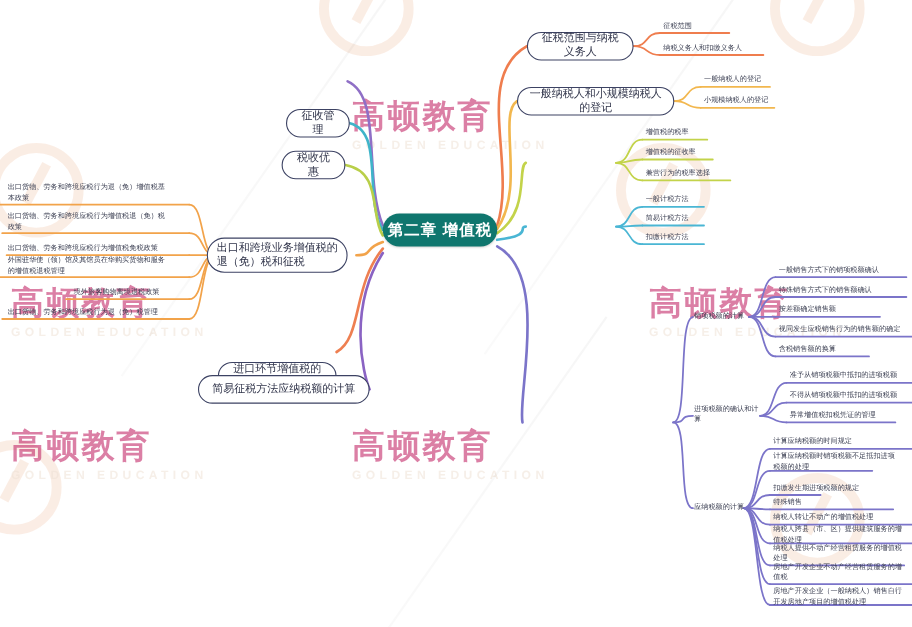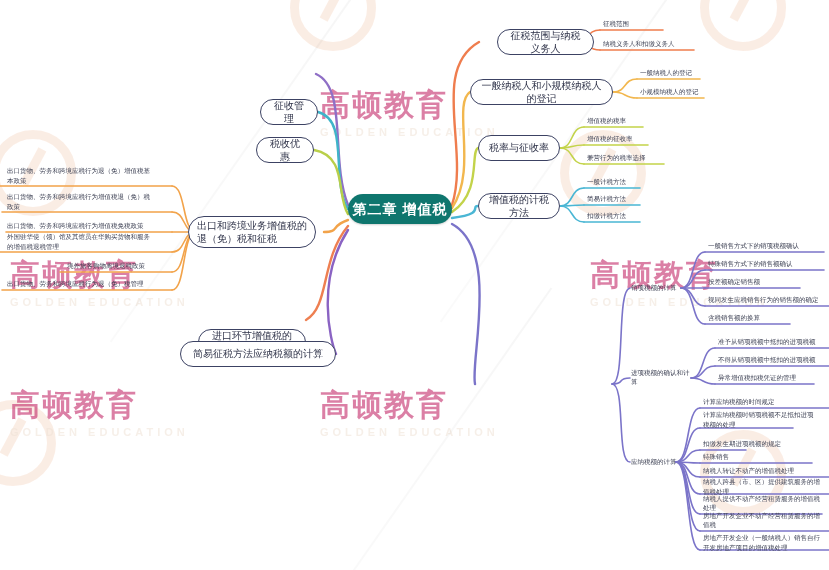--- a/index.html
+++ b/index.html
@@ -221,32 +221,26 @@
       <path d="M172,252 L0,252" stroke="#f2a34a"></path>
       <path d="M172,272 L60,272" stroke="#f2a34a"></path>
       <path d="M172,290 L2,290" stroke="#f2a34a"></path>
     </g>
   </svg>
 
   <div class="node n-root" style="left:348px;top:194px;width:104px;height:30px;">
     <span>第二章 增值税</span>
   </div>
 
-  <div class="node n-main" style="left:497px;top:29px;width:97px;height:26px;">
+  <div class="node n-main" style="left:479px;top:29px;width:97px;height:26px;font-family:Liberation Mono, monospace;">
     <span>征税范围与纳税义务人</span>
   </div>
   <div class="node n-main" style="left:470px;top:79px;width:143px;height:26px;">
     <span>一般纳税人和小规模纳税人的登记</span>
   </div>
-  <div class="node n-main" style="left:478px;top:135px;width:82px;height:26px;">
-    <span>税率与征收率</span>
-  </div>
-  <div class="node n-main" style="left:478px;top:193px;width:82px;height:26px;">
-    <span>增值税的计税方法</span>
-  </div>
 
   <div class="node n-leaf" style="left:602px;top:18px;width:70px;height:12px;">
     <span>征税范围</span>
   </div>
   <div class="node n-leaf" style="left:602px;top:38px;width:110px;height:12px;">
     <span>纳税义务人和扣缴义务人</span>
   </div>
 
   <div class="node n-leaf" style="left:639px;top:67px;width:90px;height:12px;">
     <span>一般纳税人的登记</span>

